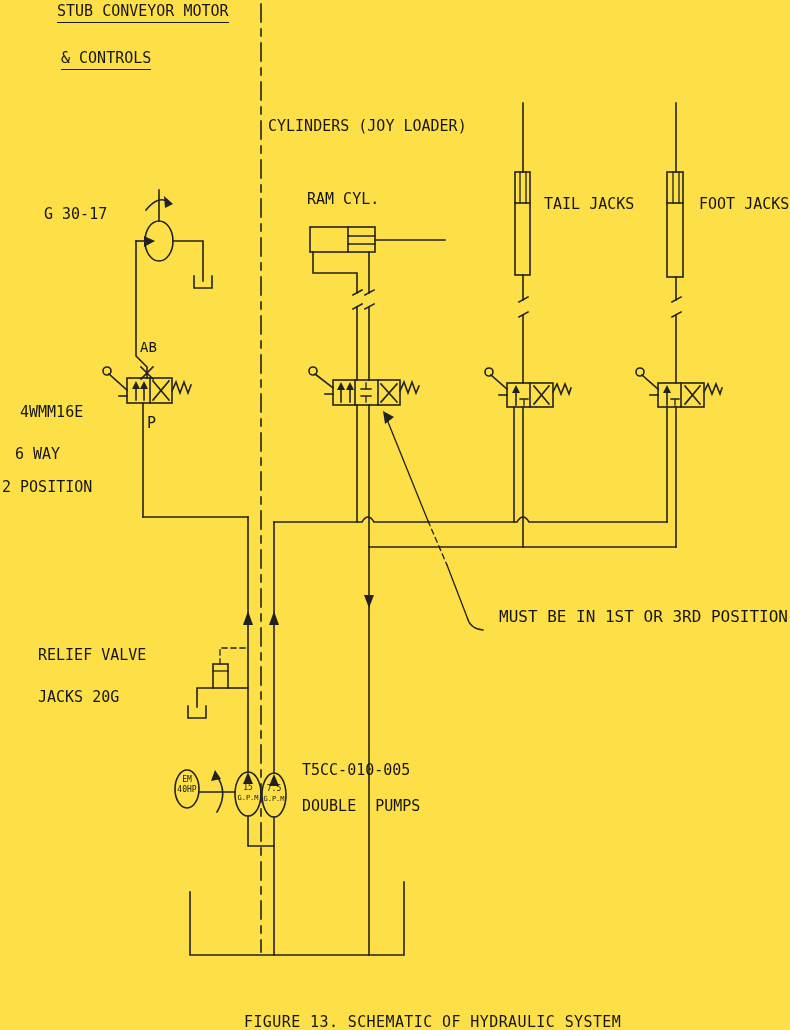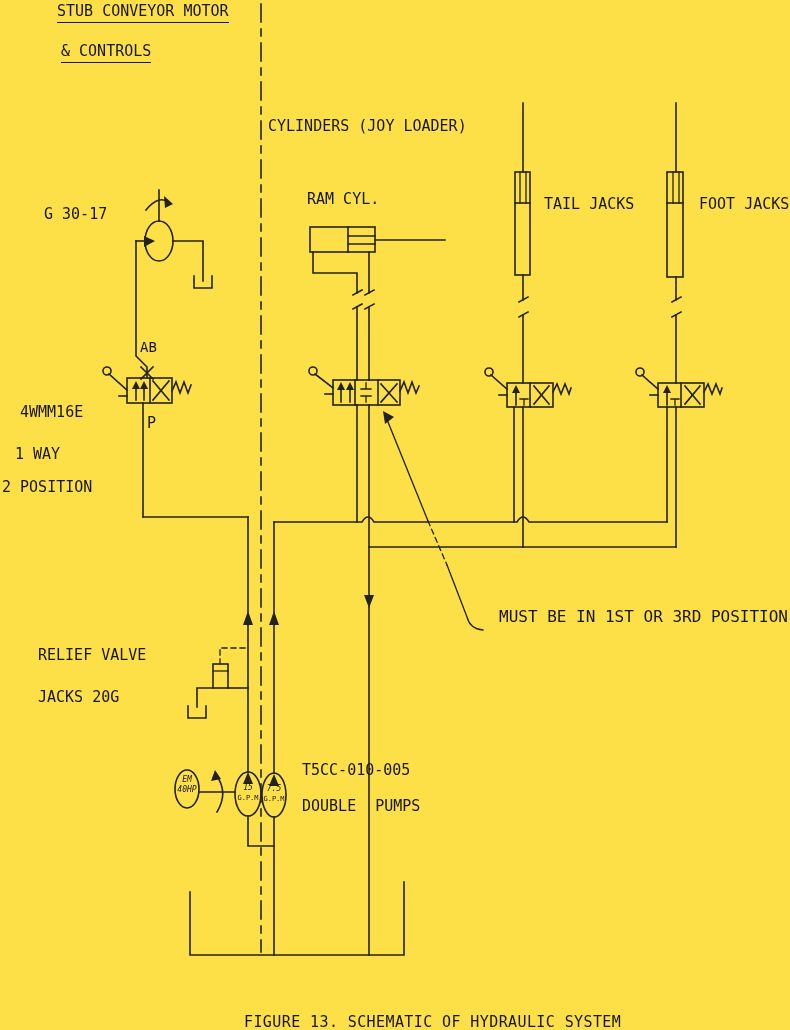--- a/index.html
+++ b/index.html
@@ -14,21 +14,21 @@
   svg.schem{position:absolute;left:0;top:0;}
   svg.schem *{stroke:#222;fill:none;stroke-width:1.6;stroke-linecap:square;}
   svg.schem .f{fill:#222;stroke:none;}
   svg.schem .thin{stroke-width:1.3;}
   svg.schem .dash1{stroke-dasharray:18 7 7 7;}
   svg.schem .dash2{stroke-dasharray:5 4;stroke-width:1.3;}
   .lbl{position:absolute;font-size:15px;line-height:1.15;white-space:pre;color:#161616;}
   .lbl.u{border-bottom:1.6px solid #1b1b1b;padding-bottom:2px;}
   .sm{font-size:14px;}
   .big{font-size:16px;}
-  .tiny{font-size:8px;text-align:center;white-space:nowrap;font-style:italic;}
+  .tiny{font-size:8px;text-align:center;white-space:nowrap;}
   .micro{font-size:7px;text-align:center;white-space:nowrap;}
   .wsp{word-spacing:10px;}
   .cap{letter-spacing:.4px;}
 </style>
 </head>
 <body>
 
 <div class="sheet">
 
   <svg class="schem" width="790" height="1030" viewBox="0 0 790 1030">
@@ -197,33 +197,33 @@
 
     <g>
       <path class="thin" d="M386,417 L428,521"></path>
       <path class="dash2" d="M428,521 L447,565"></path>
       <path class="thin" d="M447,565 L467,617 Q470,629 483,630"></path>
       <path class="f" d="M383,411 L385,424 L394,417 Z"></path>
     </g>
   </svg>
 
   <div class="lbl u" style="left:57px;top:3px;">STUB CONVEYOR MOTOR</div>
-  <div class="lbl u" style="left:61px;top:43px;">&amp; CONTROLS</div>
+  <div class="lbl u" style="left:61px;top:50px;">&amp; CONTROLS</div>
 
   <div class="lbl" style="left:268px;top:118px;"><span class="u">CYLINDERS</span><span> (JOY LOADER)</span></div>
 
   <div class="lbl" style="left:44px;top:206px;">G 30-17</div>
   <div class="lbl" style="left:307px;top:191px;">RAM CYL.</div>
   <div class="lbl" style="left:544px;top:196px;">TAIL JACKS</div>
   <div class="lbl" style="left:699px;top:196px;">FOOT JACKS</div>
 
   <div class="lbl sm" style="left:140px;top:339px;">AB</div>
   <div class="lbl" style="left:20px;top:404px;">4WMM16E</div>
   <div class="lbl" style="left:147px;top:415px;">P</div>
-  <div class="lbl" style="left:15px;top:446px;">1 WAY</div>
+  <div class="lbl" style="left:15px;top:446px;">6 WAY</div>
   <div class="lbl" style="left:2px;top:479px;">2 POSITION</div>
 
   <div class="lbl" style="left:38px;top:647px;">RELIEF VALVE</div>
   <div class="lbl" style="left:38px;top:689px;">JACKS 20G</div>
 
   <div class="lbl big" style="left:499px;top:608px;text-align:center;">MUST BE IN 1ST OR 3RD POSITION</div>
 
   <div class="lbl tiny" style="left:175px;top:775px;width:24px;">EM</div>
   <div class="lbl tiny" style="left:173px;top:785px;width:28px;">40HP</div>
   <div class="lbl tiny" style="left:239px;top:783px;width:18px;">15</div>

